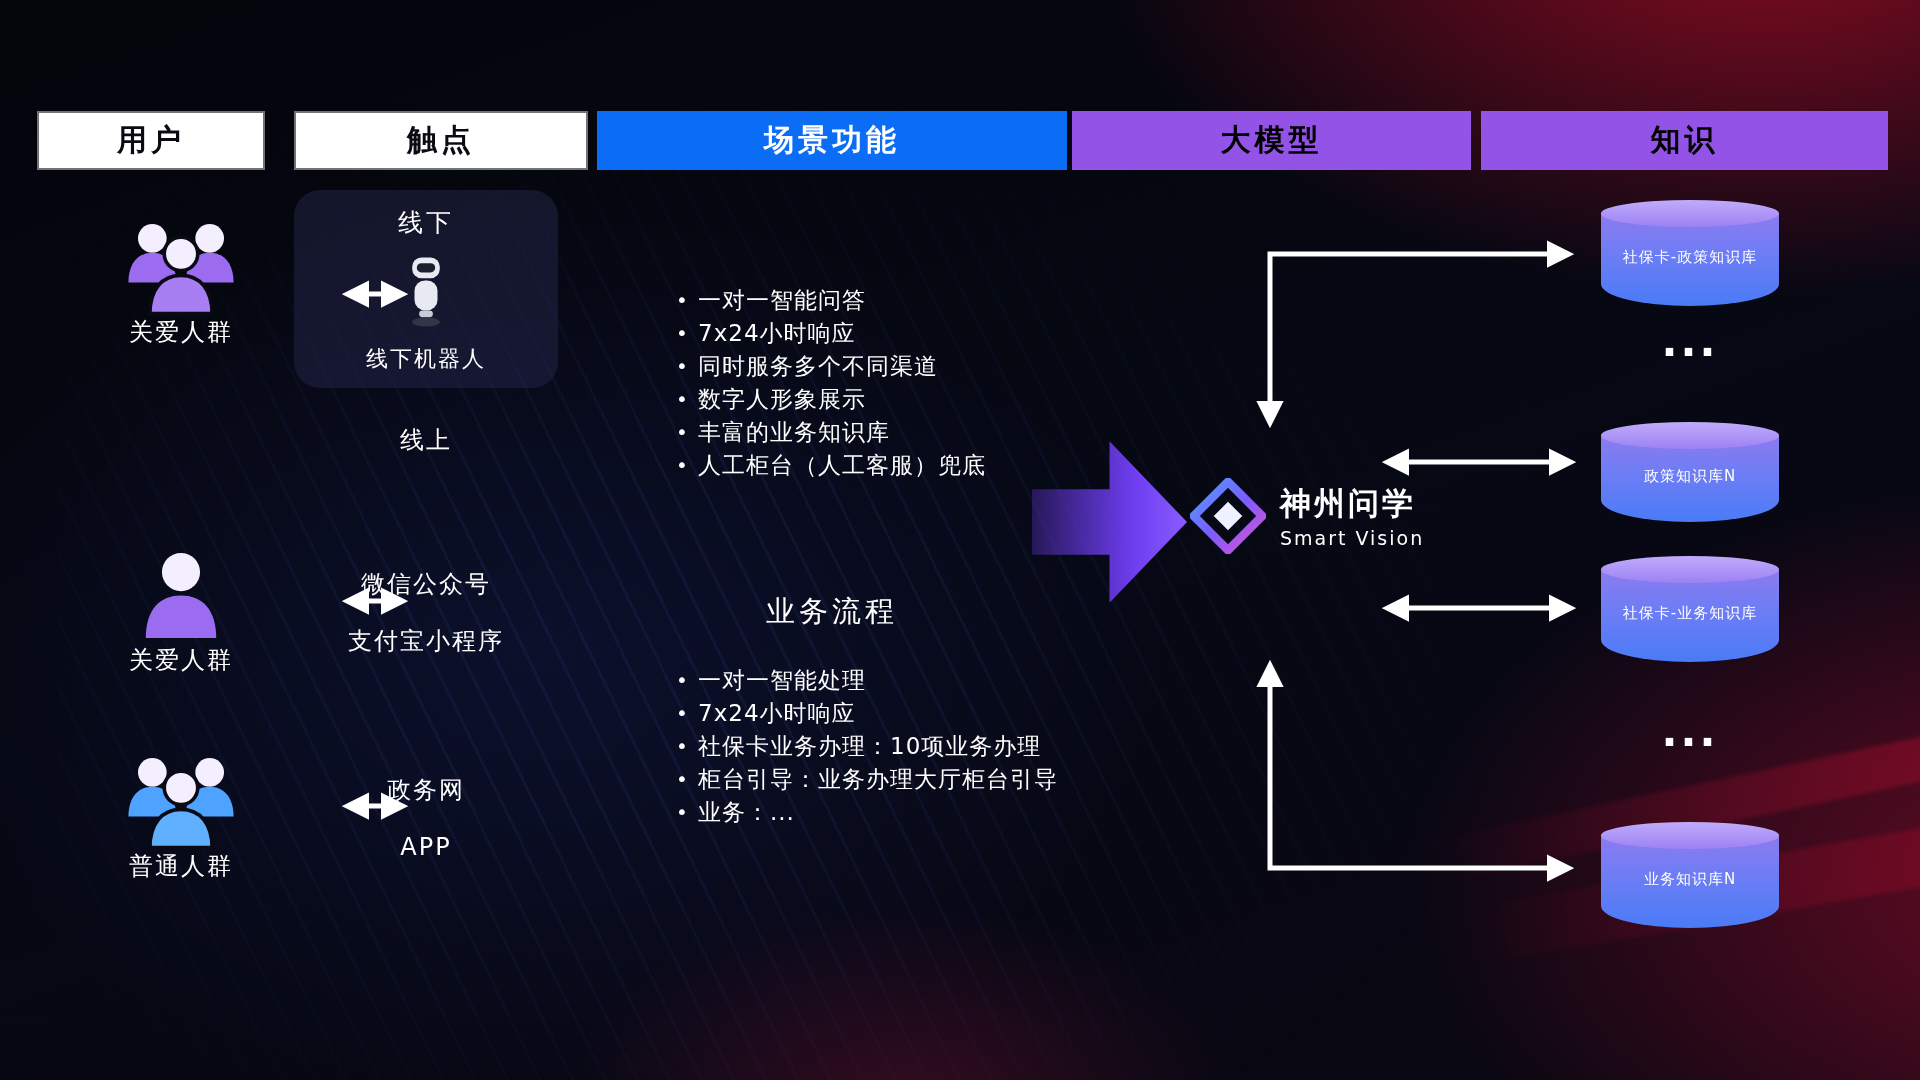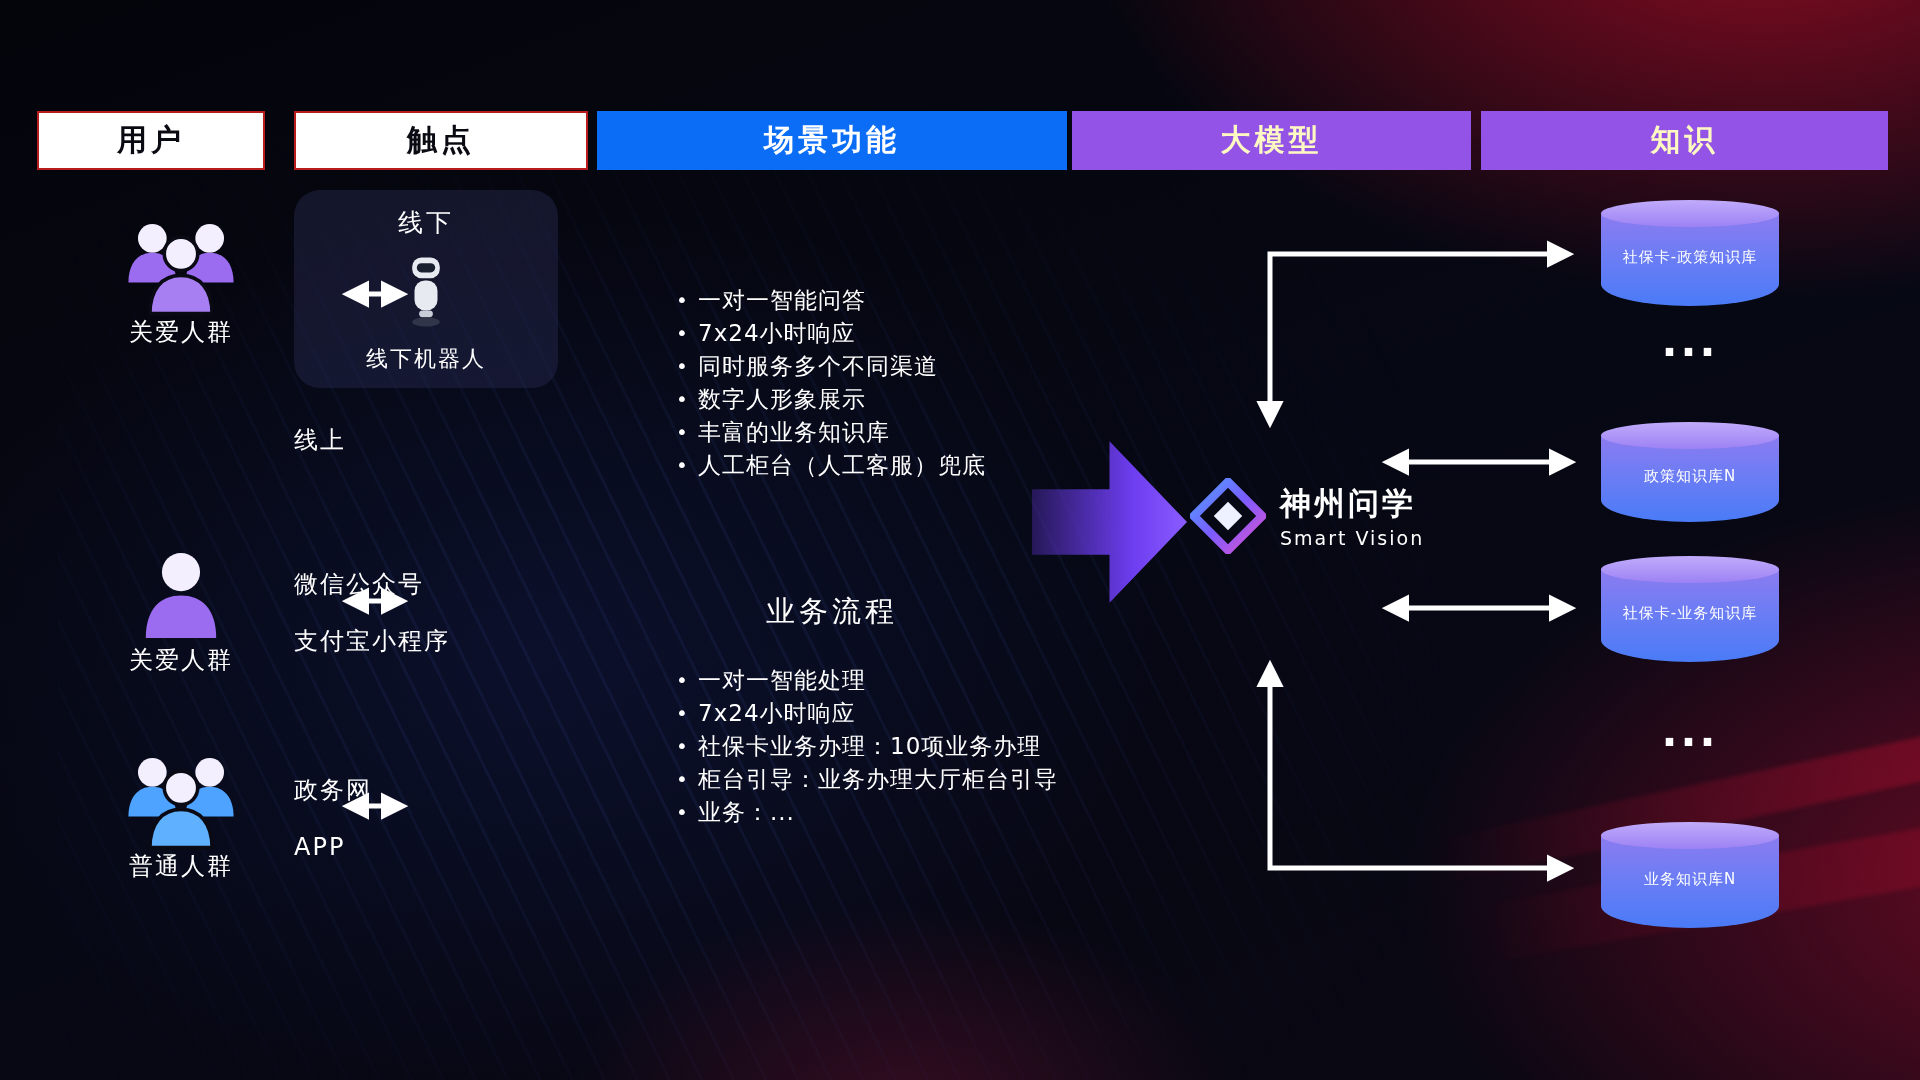--- a/index.html
+++ b/index.html
@@ -24,42 +24,42 @@
   .swoosh { position:absolute; border-radius:60px; opacity:.55; filter:blur(2px); z-index:1; }
   .s1 { left:1430px; top:782px; width:560px; height:44px; transform:rotate(-12deg);
         background:linear-gradient(90deg, rgba(160,10,40,0), #a00e2c); }
   .s2 { left:1470px; top:862px; width:520px; height:58px; transform:rotate(-10deg);
         background:linear-gradient(90deg, rgba(130,8,35,0), #8c0c28); }
 
   
   .pill { position:absolute; top:111px; height:59px; z-index:2;
           display:flex; align-items:center; justify-content:center;
           font-size:30px; font-weight:bold; letter-spacing:4px; }
-  .pill.white  { background:#ffffff; color:#0a0a12; border:2px solid #b91c1c; }
+  .pill.white  { background:#ffffff; color:#0a0a12; border:2px solid #737373; }
   .pill.blue   { background:#0b6df6; color:#fff; }
-  .pill.purple { background:#9353e6; color:#fef9c3; }
+  .pill.purple { background:#9353e6; color:#000000; }
   .h1 { left:37px;   width:228px; }
   .h2 { left:294px;  width:294px; }
   .h3 { left:597px;  width:470px; }
   .h4 { left:1072px; width:399px; }
   .h5 { left:1481px; width:407px; }
 
   
   .user-block { position:absolute; left:96px; width:170px; z-index:2;
                 display:flex; flex-direction:column; align-items:center; }
   .user-label { font-size:24px; letter-spacing:2px; }
 
   
   .tp-card { position:absolute; left:294px; top:190px; width:264px; height:198px; z-index:2;
              background:rgba(38,40,78,.48); border-radius:26px;
              display:flex; flex-direction:column; align-items:center; justify-content:space-between;
              padding:16px 10px 14px; }
   .tp-card-title { font-size:25px; letter-spacing:3px; }
   .tp-card-label { font-size:22px; letter-spacing:2px; }
-  .tp-text { position:absolute; left:294px; width:264px; z-index:2; text-align:left;
+  .tp-text { position:absolute; left:294px; width:264px; z-index:2; text-align:center;
              font-size:24px; letter-spacing:2px; }
 
   
   .scene-title { position:absolute; left:597px; width:470px; z-index:2; text-align:center;
                  font-size:29px; letter-spacing:4px; }
   .scene-list { position:absolute; left:676px; z-index:2; list-style:none; }
   .scene-list li { position:relative; padding-left:22px; font-size:23px; line-height:33px;
                    letter-spacing:1px; white-space:nowrap; }
   .scene-list li::before { content:"•"; position:absolute; left:0; top:0; font-size:20px; }
 

